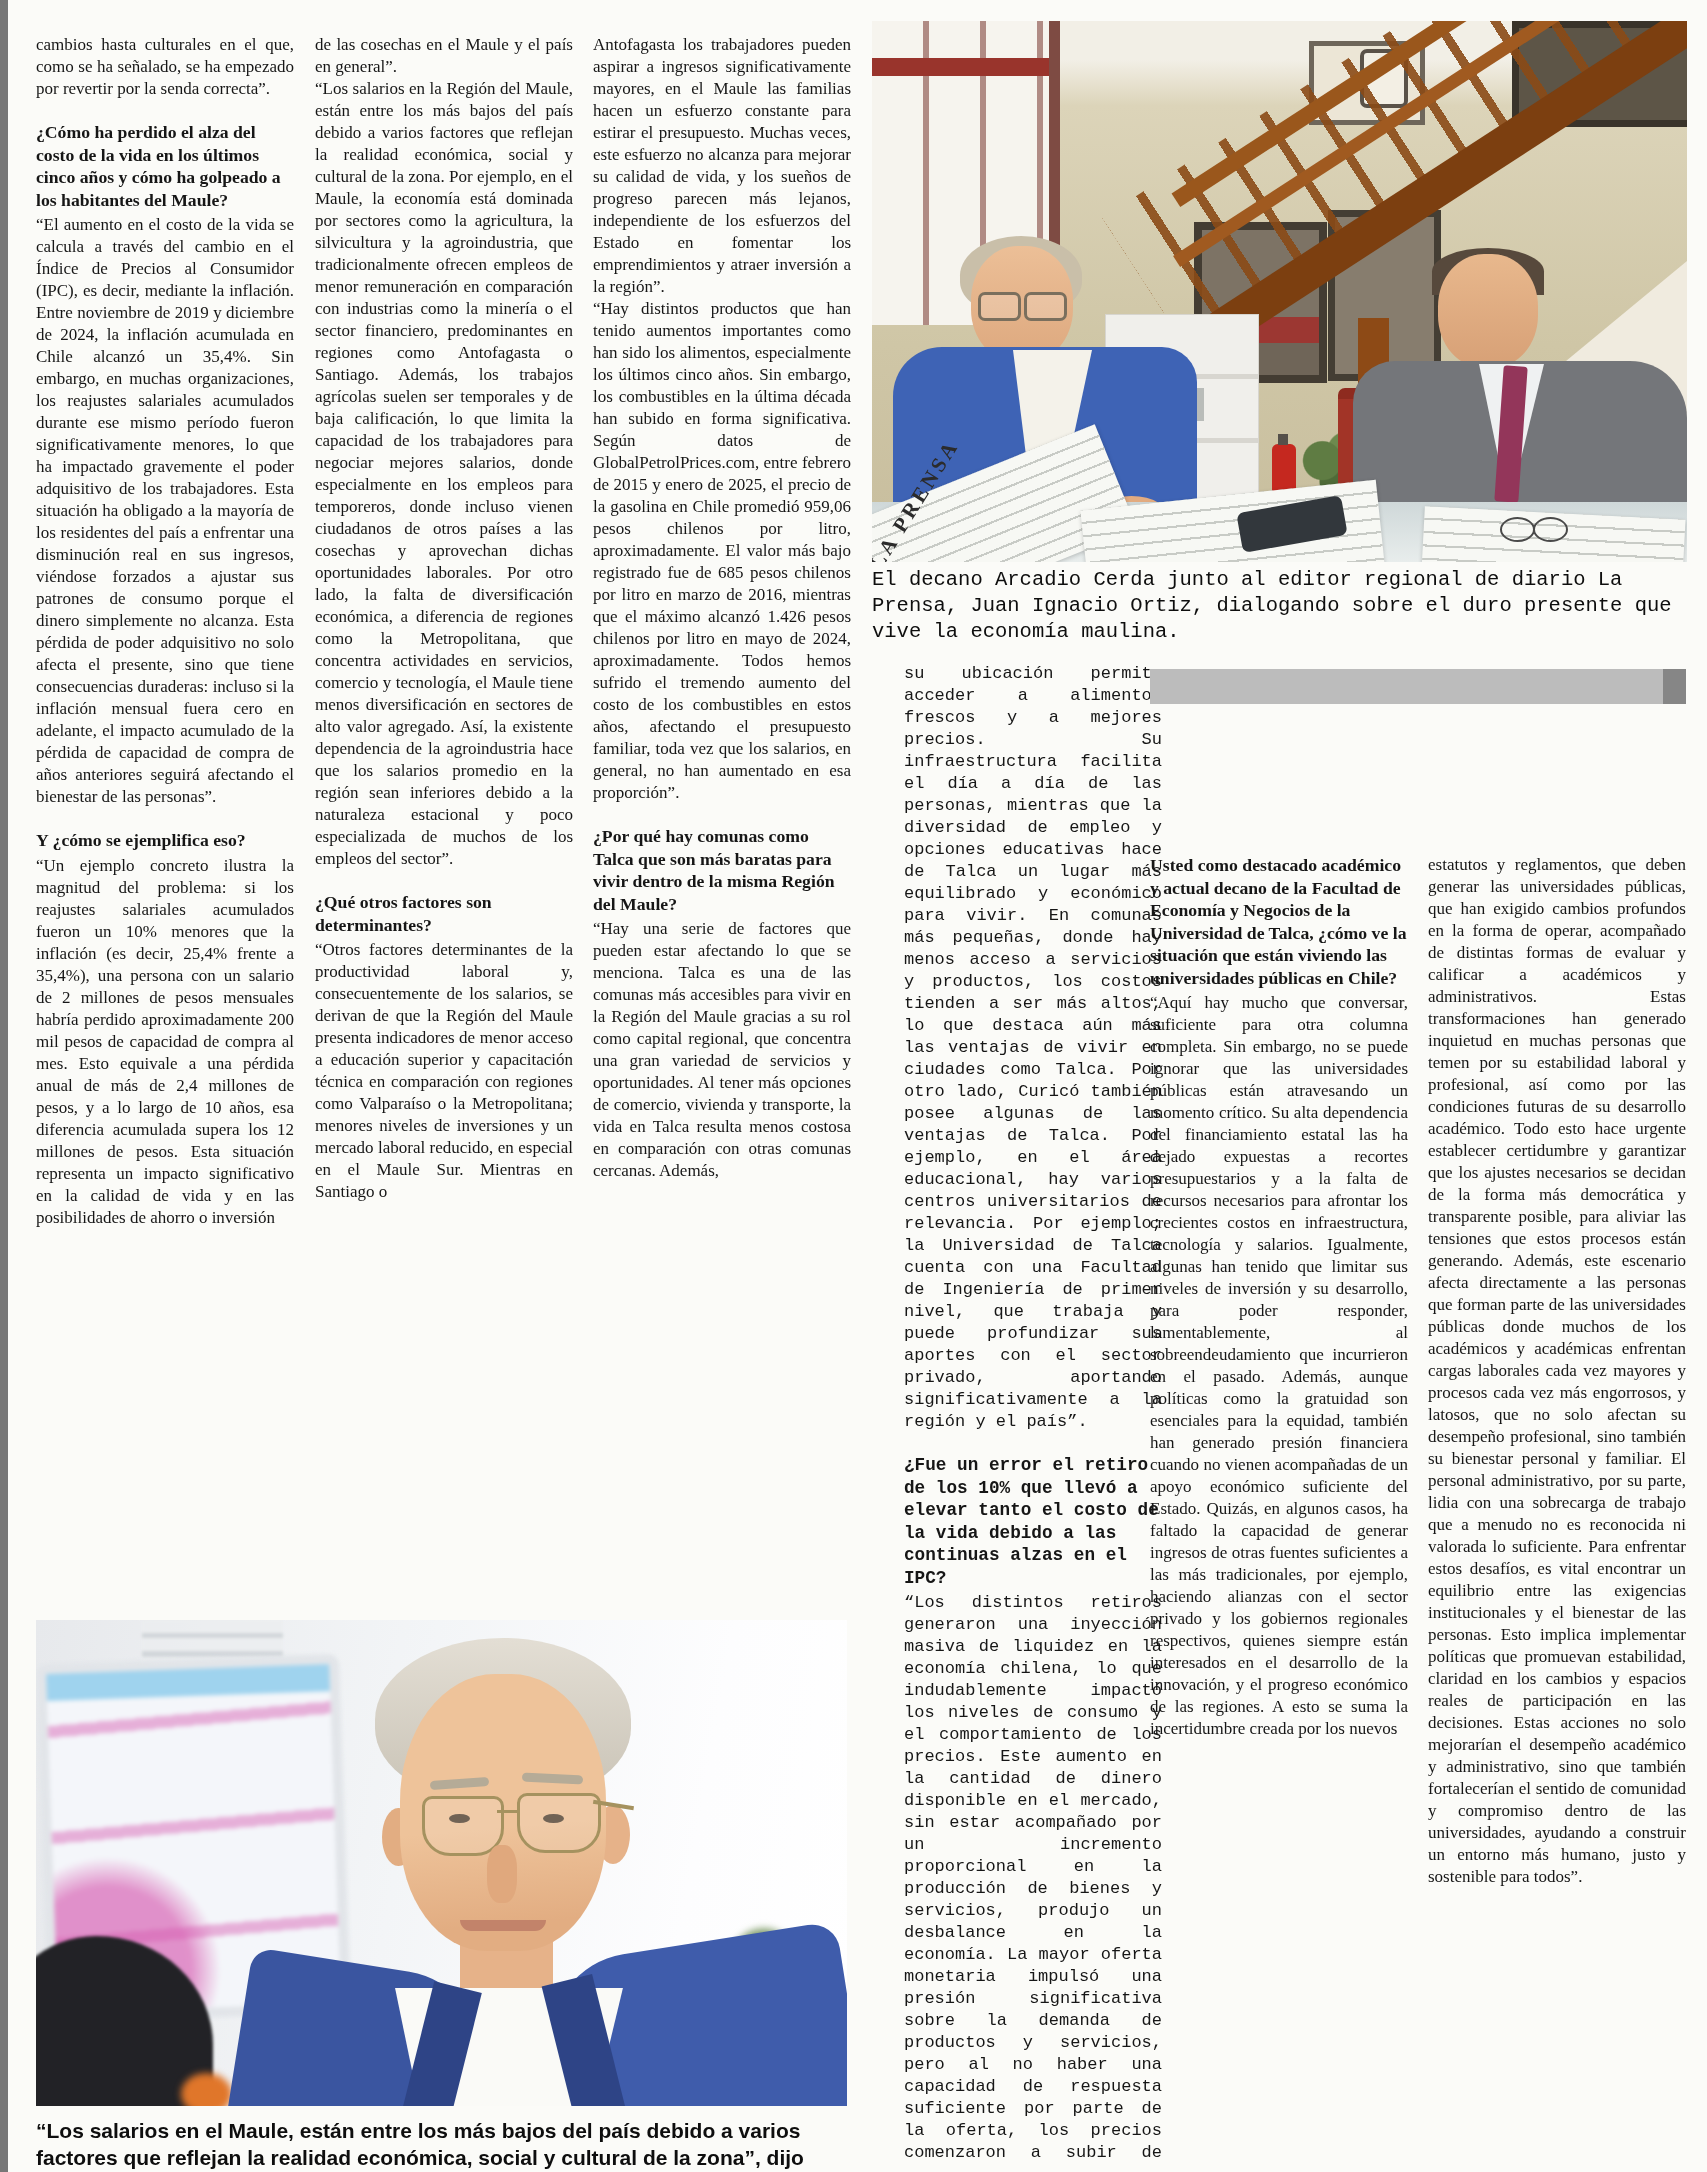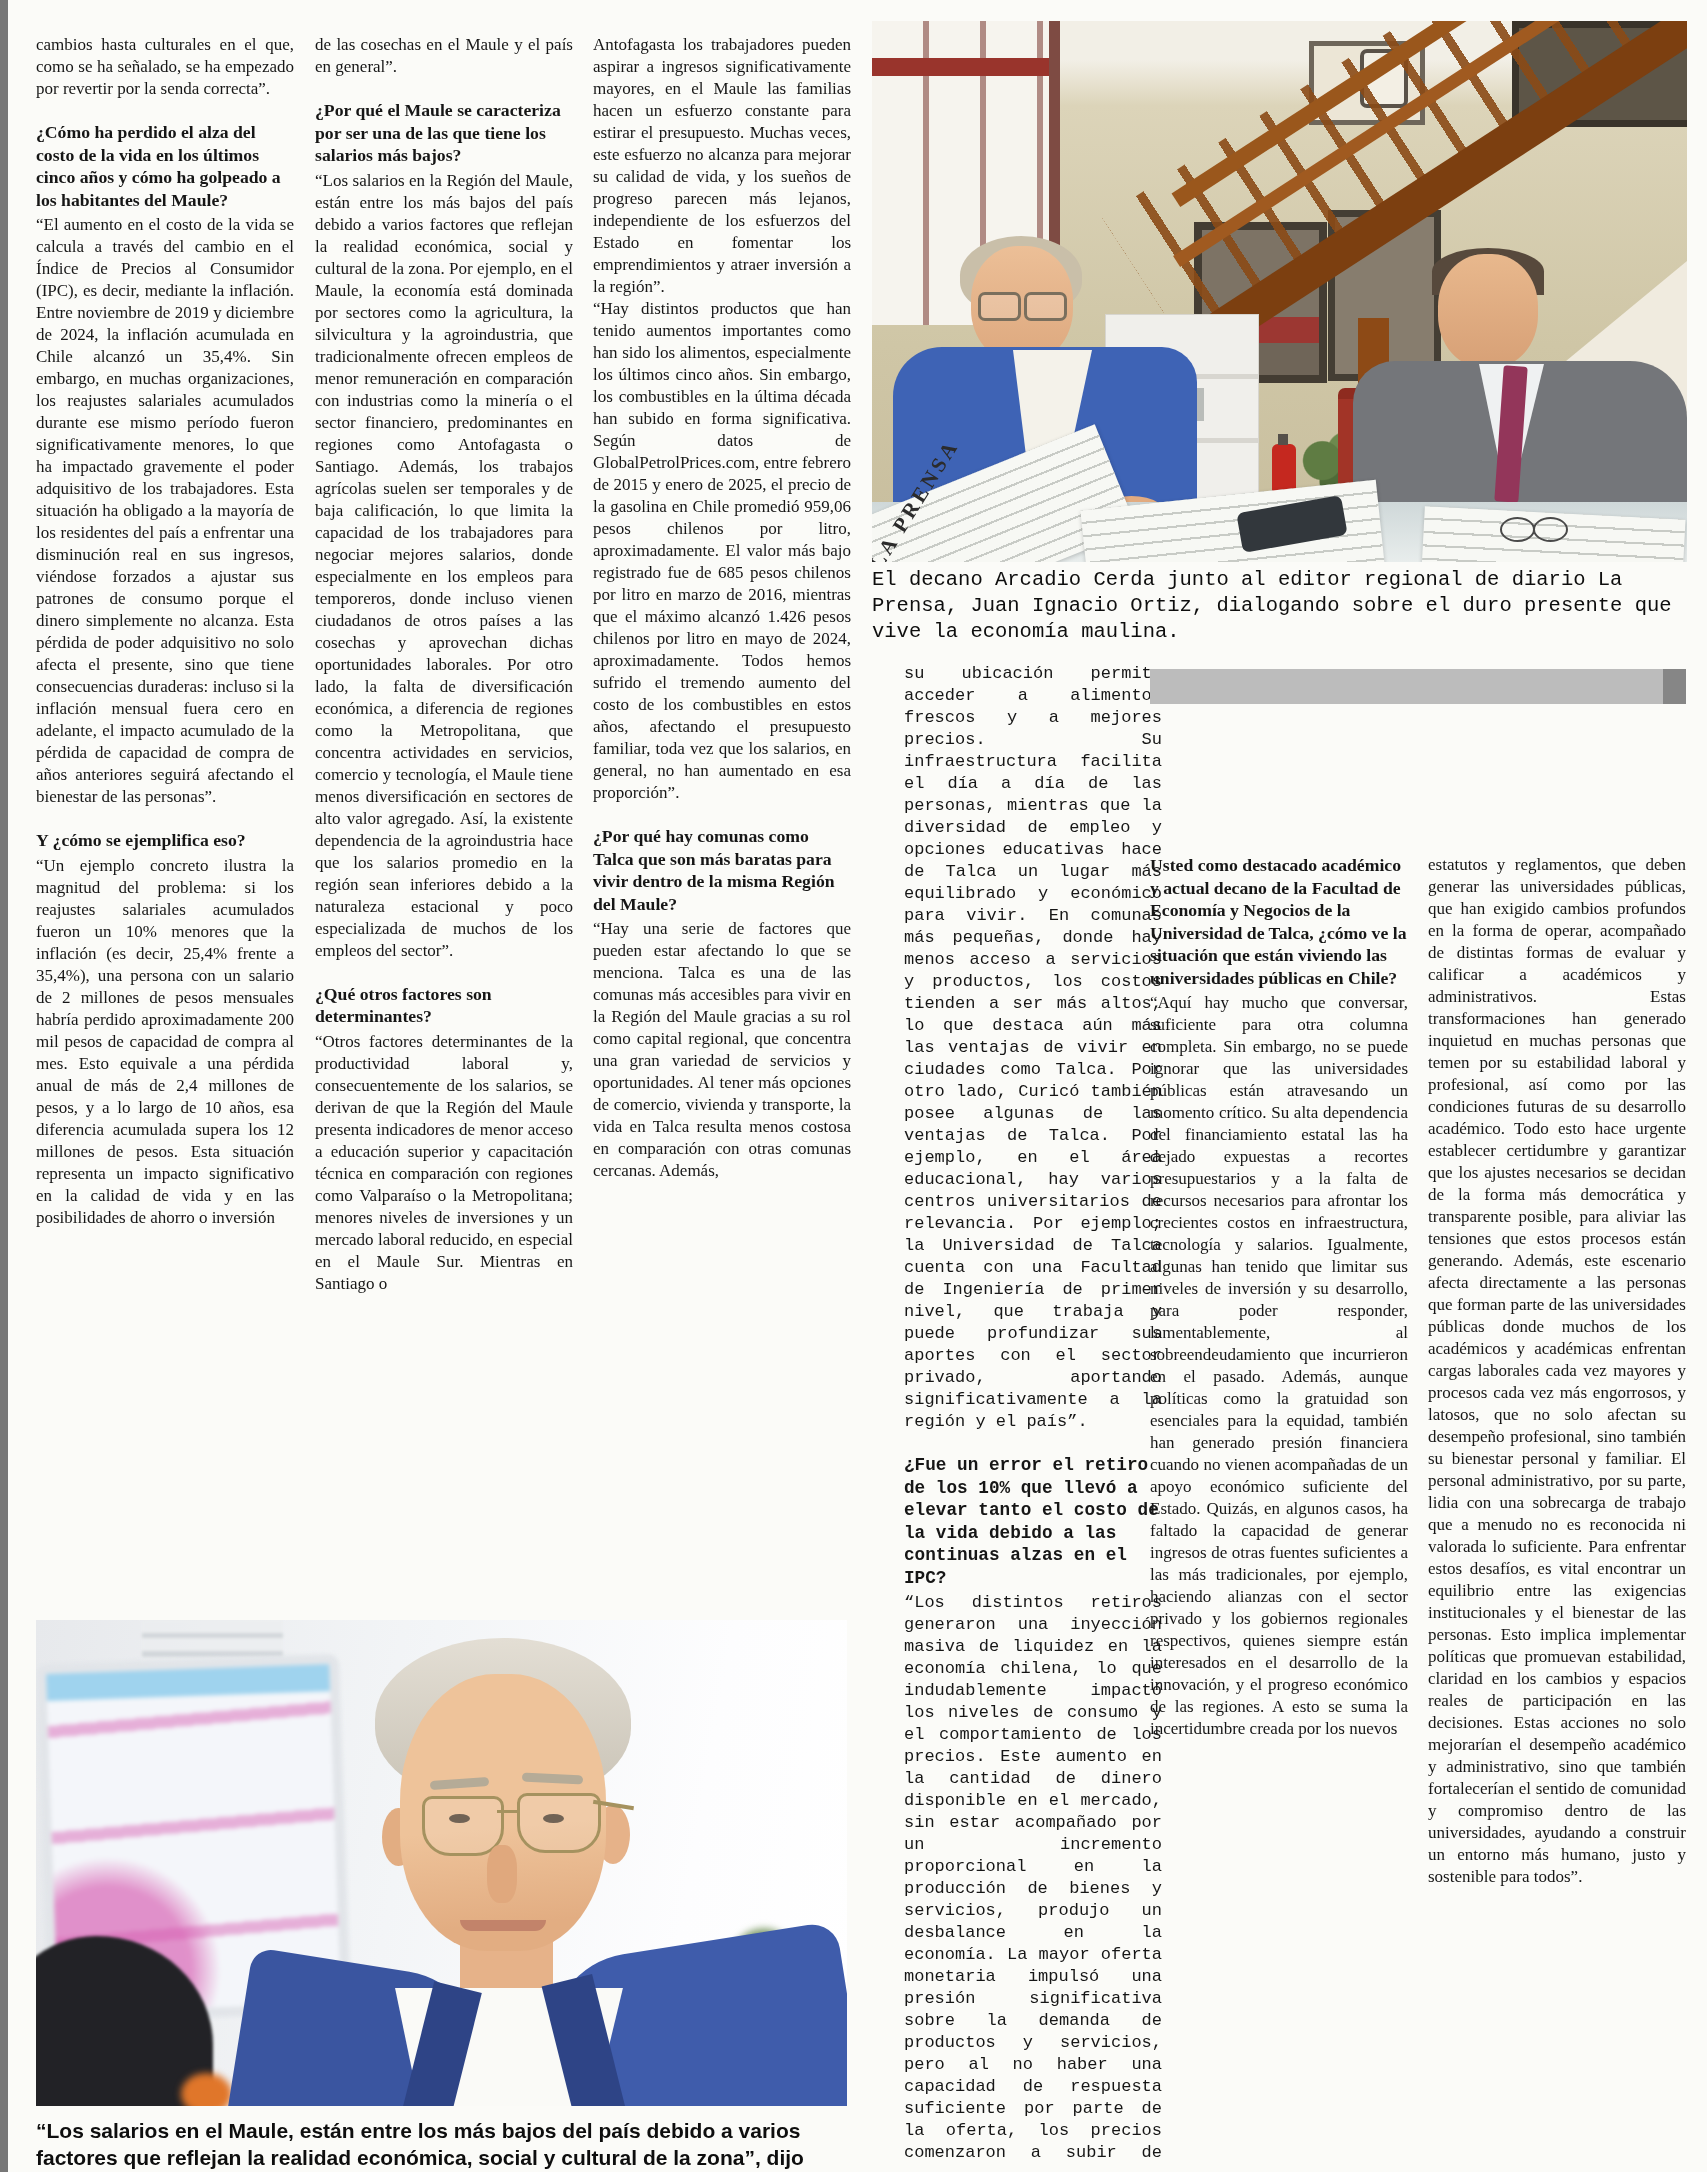--- a/index.html
+++ b/index.html
@@ -144,21 +144,20 @@
 
   <div class="col" id="col1">
       <div class="block cont">cambios hasta culturales en el que, como se ha señalado, se ha empezado por revertir por la senda correcta”.</div>
       <div class="block heading">¿Cómo ha perdido el alza del costo de la vida en los últimos cinco años y cómo ha golpeado a los habitantes del Maule?</div>
       <div class="block para">“El aumento en el costo de la vida se calcula a través del cambio en el Índice de Precios al Consumidor (IPC), es decir, mediante la inflación. Entre noviembre de 2019 y diciembre de 2024, la inflación acumulada en Chile alcanzó un 35,4%. Sin embargo, en muchas organizaciones, los reajustes salariales acumulados durante ese mismo período fueron significativamente menores, lo que ha impactado gravemente el poder adquisitivo de los trabajadores. Esta situación ha obligado a la mayoría de los residentes del país a enfrentar una disminución real en sus ingresos, viéndose forzados a ajustar sus patrones de consumo porque el dinero simplemente no alcanza. Esta pérdida de poder adquisitivo no solo afecta el presente, sino que tiene consecuencias duraderas: incluso si la inflación mensual fuera cero en adelante, el impacto acumulado de la pérdida de capacidad de compra de años anteriores seguirá afectando el bienestar de las personas”.</div>
       <div class="block heading">Y ¿cómo se ejemplifica eso?</div>
       <div class="block para">“Un ejemplo concreto ilustra la magnitud del problema: si los reajustes salariales acumulados fueron un 10% menores que la inflación (es decir, 25,4% frente a 35,4%), una persona con un salario de 2 millones de pesos mensuales habría perdido aproximadamente 200 mil pesos de capacidad de compra al mes. Esto equivale a una pérdida anual de más de 2,4 millones de pesos, y a lo largo de 10 años, esa diferencia acumulada supera los 12 millones de pesos. Esta situación representa un impacto significativo en la calidad de vida y en las posibilidades de ahorro o inversión</div>
     </div>
   <div class="col" id="col2">
       <div class="block cont">de las cosechas en el Maule y el país en general”.</div>
-      <div class="block heading">¿Por qué el Maule se caracteriza por ser una de las que tiene los salarios más bajos?</div>
       <div class="block para">“Los salarios en la Región del Maule, están entre los más bajos del país debido a varios factores que reflejan la realidad económica, social y cultural de la zona. Por ejemplo, en el Maule, la economía está dominada por sectores como la agricultura, la silvicultura y la agroindustria, que tradicionalmente ofrecen empleos de menor remuneración en comparación con industrias como la minería o el sector financiero, predominantes en regiones como Antofagasta o Santiago. Además, los trabajos agrícolas suelen ser temporales y de baja calificación, lo que limita la capacidad de los trabajadores para negociar mejores salarios, donde especialmente en los empleos para temporeros, donde incluso vienen ciudadanos de otros países a las cosechas y aprovechan dichas oportunidades laborales. Por otro lado, la falta de diversificación económica, a diferencia de regiones como la Metropolitana, que concentra actividades en servicios, comercio y tecnología, el Maule tiene menos diversificación en sectores de alto valor agregado. Así, la existente dependencia de la agroindustria hace que los salarios promedio en la región sean inferiores debido a la naturaleza estacional y poco especializada de muchos de los empleos del sector”.</div>
       <div class="block heading">¿Qué otros factores son determinantes?</div>
       <div class="block para">“Otros factores determinantes de la productividad laboral y, consecuentemente de los salarios, se derivan de que la Región del Maule presenta indicadores de menor acceso a educación superior y capacitación técnica en comparación con regiones como Valparaíso o la Metropolitana; menores niveles de inversiones y un mercado laboral reducido, en especial en el Maule Sur. Mientras en Santiago o</div>
     </div>
   <div class="col" id="col3">
       <div class="block cont">Antofagasta los trabajadores pueden aspirar a ingresos significativamente mayores, en el Maule las familias hacen un esfuerzo constante para estirar el presupuesto. Muchas veces, este esfuerzo no alcanza para mejorar su calidad de vida, y los sueños de progreso parecen más lejanos, independiente de los esfuerzos del Estado en fomentar los emprendimientos y atraer inversión a la región”.</div>
       <div class="block para">“Hay distintos productos que han tenido aumentos importantes como han sido los alimentos, especialmente los últimos cinco años. Sin embargo, los combustibles en la última década han subido en forma significativa. Según datos de GlobalPetrolPrices.com, entre febrero de 2015 y enero de 2025, el precio de la gasolina en Chile promedió 959,06 pesos chilenos por litro, aproximadamente. El valor más bajo registrado fue de 685 pesos chilenos por litro en marzo de 2016, mientras que el máximo alcanzó 1.426 pesos chilenos por litro en mayo de 2024, aproximadamente. Todos hemos sufrido el tremendo aumento del costo de los combustibles en estos años, afectando el presupuesto familiar, toda vez que los salarios, en general, no han aumentado en esa proporción”.</div>
       <div class="block heading">¿Por qué hay comunas como Talca que son más baratas para vivir dentro de la misma Región del Maule?</div>
       <div class="block para">“Hay una serie de factores que pueden estar afectando lo que se menciona. Talca es una de las comunas más accesibles para vivir en la Región del Maule gracias a su rol como capital regional, que concentra una gran variedad de servicios y oportunidades. Al tener más opciones de comercio, vivienda y transporte, la vida en Talca resulta menos costosa en comparación con otras comunas cercanas. Además,</div>
     </div>

